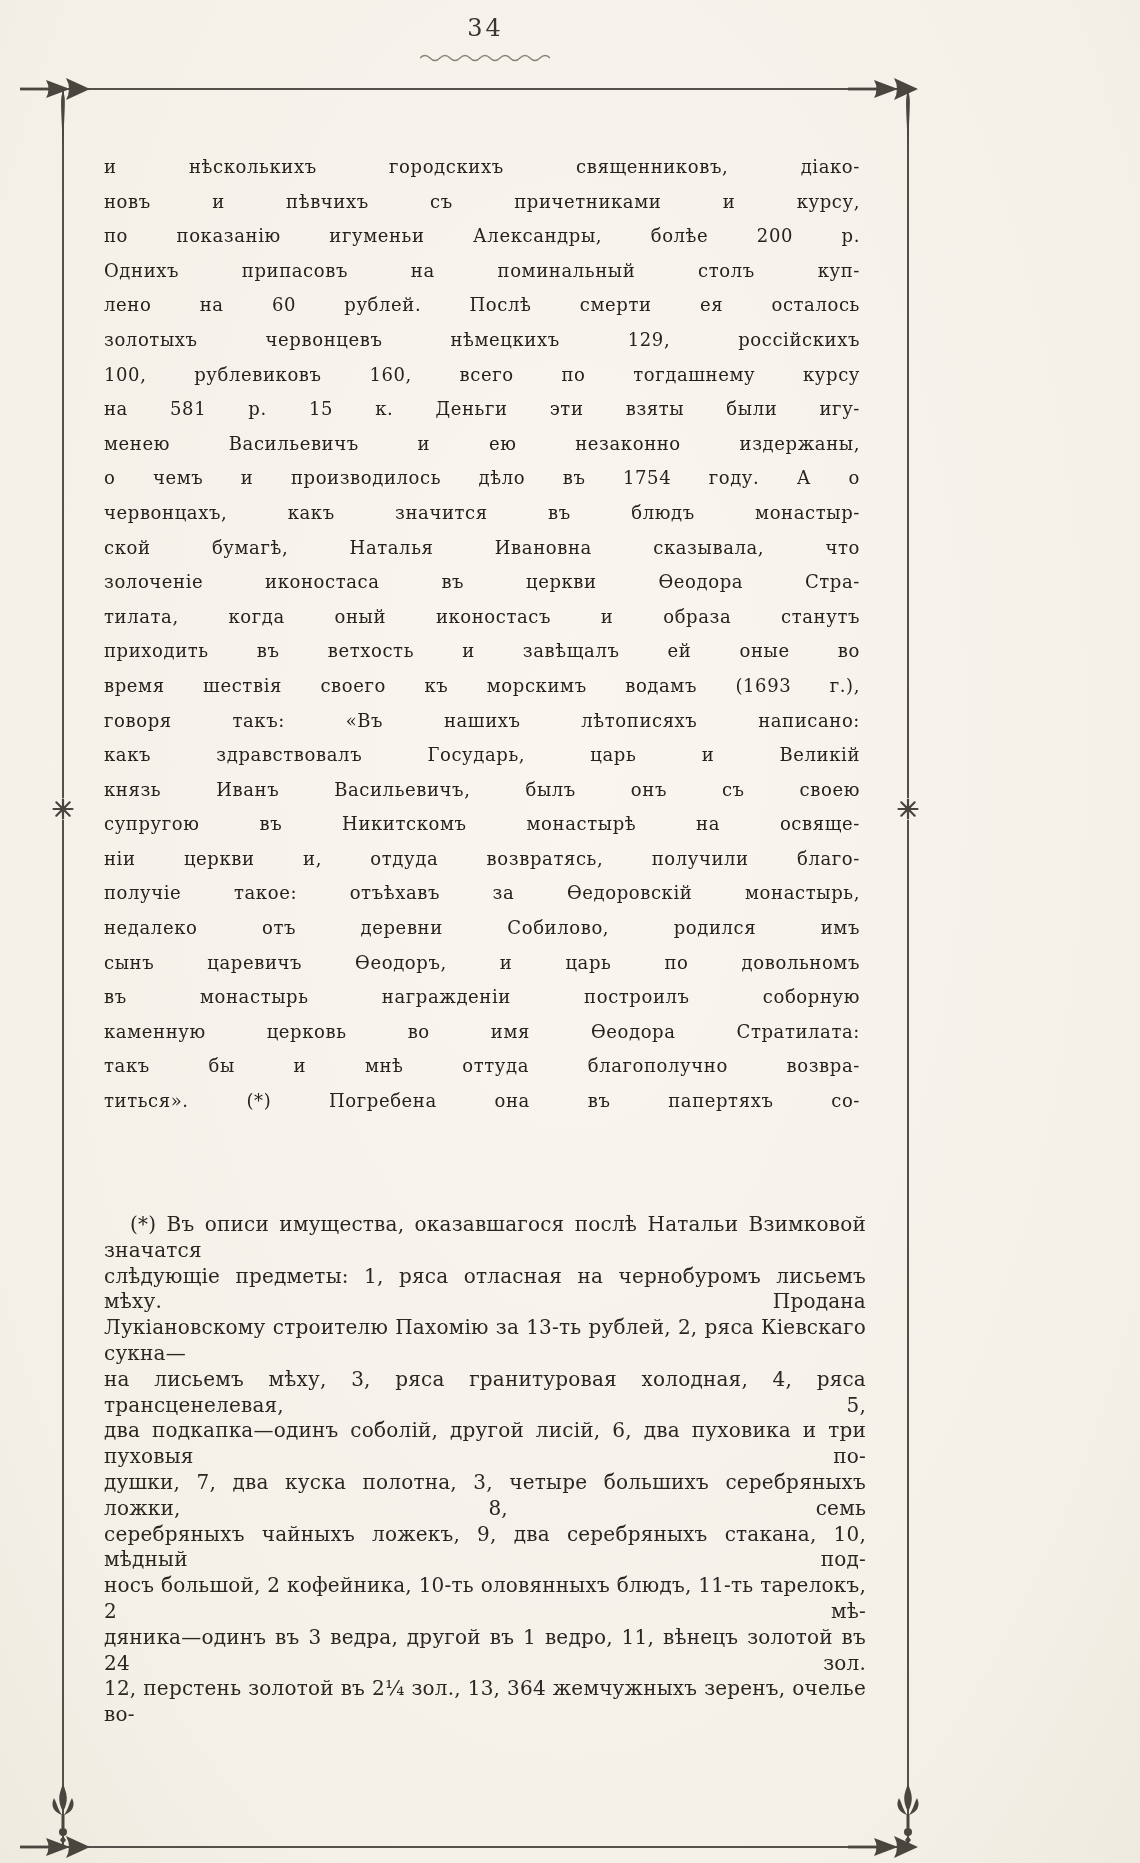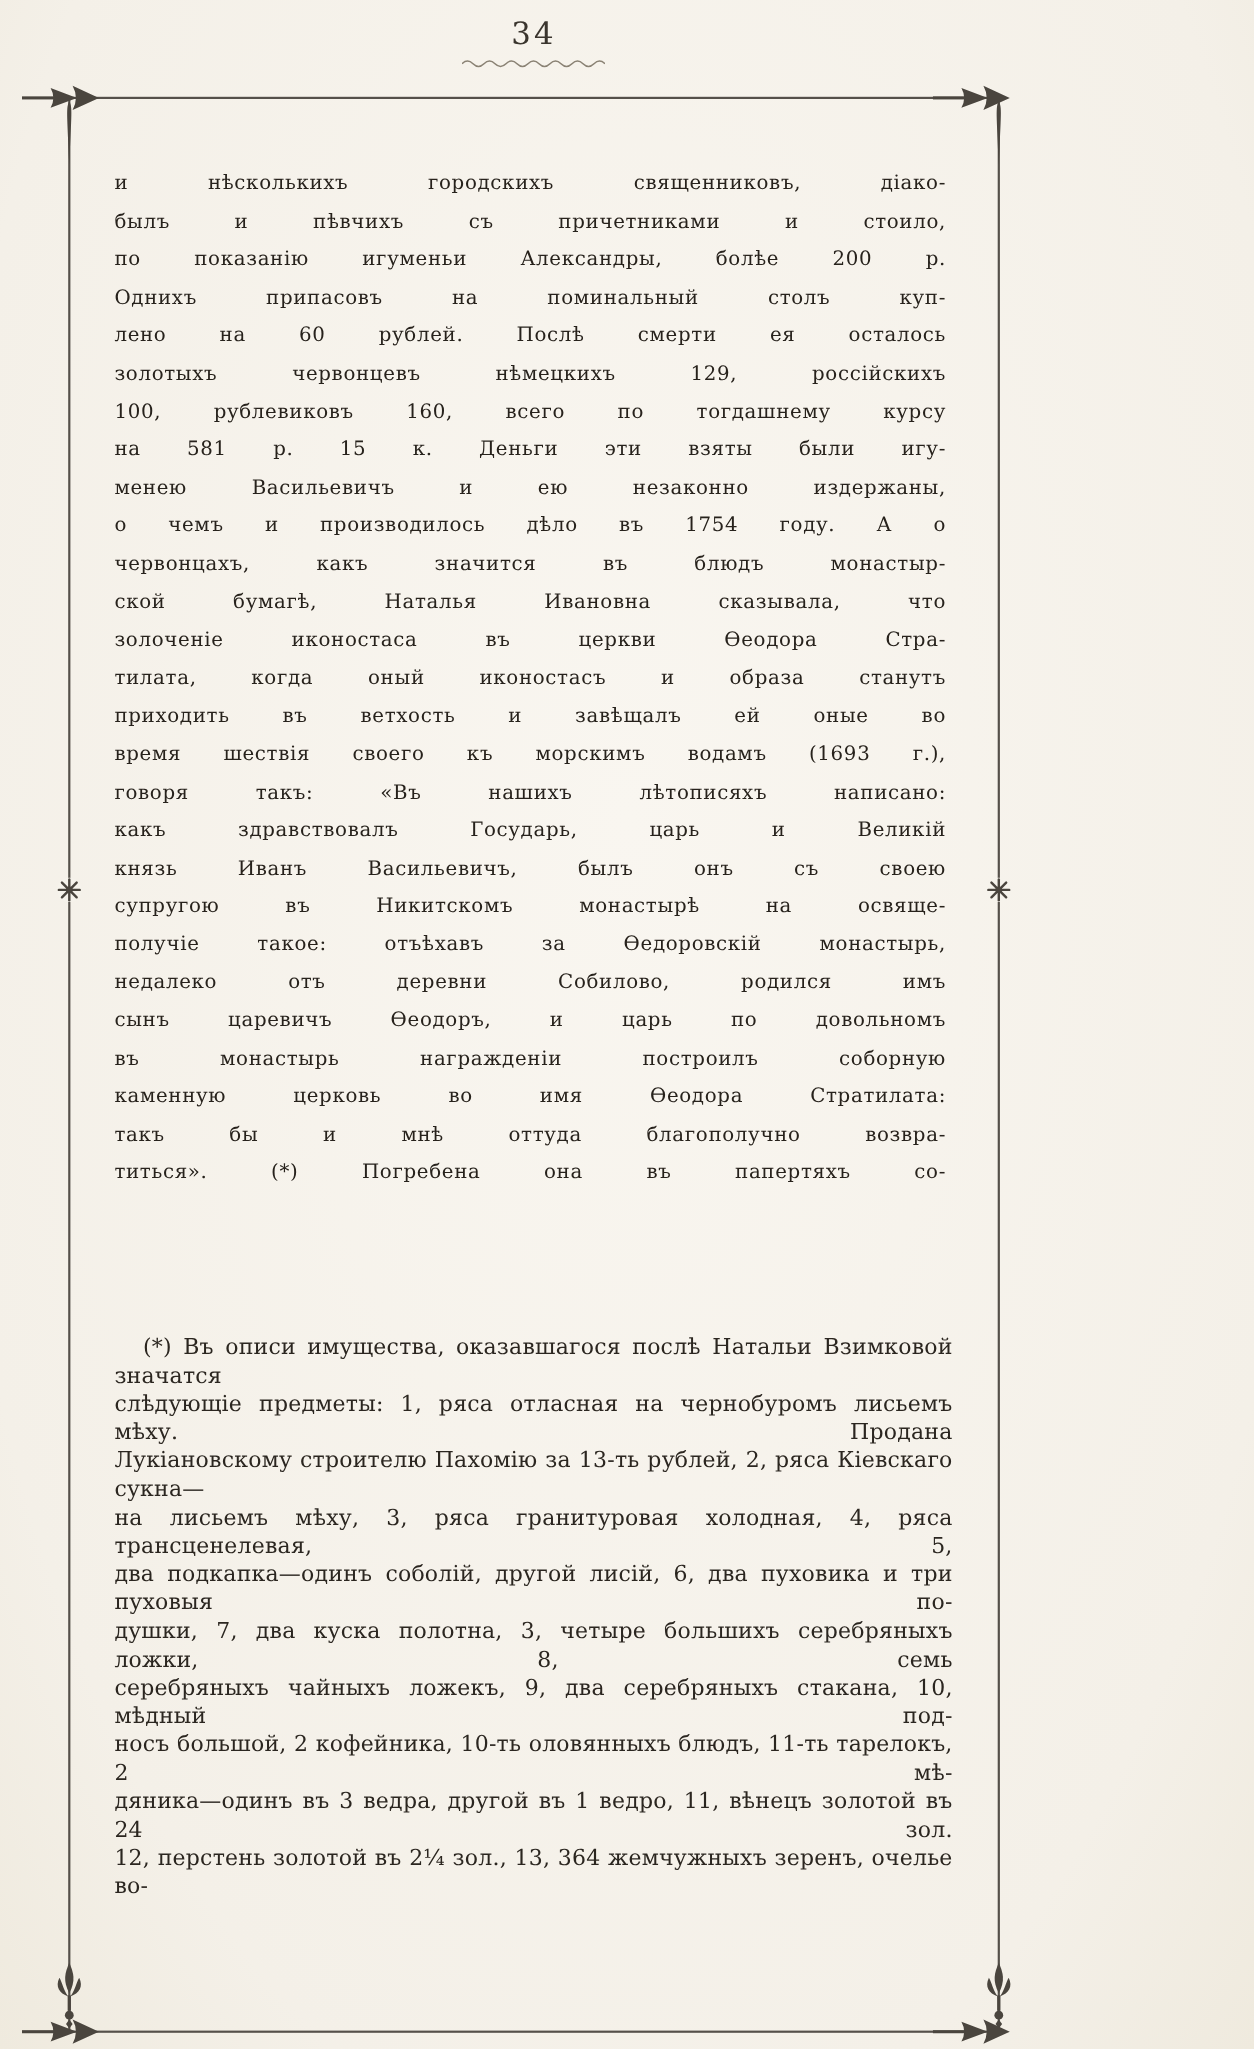--- a/index.html
+++ b/index.html
@@ -15,21 +15,21 @@
     font-family: "DejaVu Serif", "Liberation Serif", serif;
     color: #27221c;
     overflow: hidden;
   }
   .page-number {
     position: absolute;
     top: 14px;
     left: 62px;
     width: 847px;
     text-align: center;
-    font-size: 28px;
+    font-size: 24px;
     letter-spacing: 3px;
     color: #3a352e;
   }
   .squiggle {
     position: absolute;
     top: 52px;
     left: 420px;
   }
   .frame {
     position: absolute;
@@ -160,39 +160,40 @@
 <svg class="orn" style="left:848px; top:1833px" width="72" height="28" viewBox="0 0 72 28">
   <g fill="#4a453e">
     <path d="M70 14 L46 3 Q52 14 46 25 Z"></path>
     <path d="M50 14 L26 5 Q31 14 26 23 Z"></path>
     <rect x="0" y="12.6" width="30" height="2.8"></rect>
   </g>
 </svg>
 
 <div class="body-text">
     <div class="line">и нѣсколькихъ городскихъ священниковъ, діако-</div>
-    <div class="line">былъ и пѣвчихъ съ причетниками и стоило,</div>
+    <div class="line">новъ и пѣвчихъ съ причетниками и курсу,</div>
     <div class="line">по показанію игуменьи Александры, болѣе 200 р.</div>
     <div class="line">Однихъ припасовъ на поминальный столъ куп-</div>
     <div class="line">лено на 60 рублей. Послѣ смерти ея осталось</div>
     <div class="line">золотыхъ червонцевъ нѣмецкихъ 129, россійскихъ</div>
     <div class="line">100, рублевиковъ 160, всего по тогдашнему курсу</div>
     <div class="line">на 581 р. 15 к. Деньги эти взяты были игу-</div>
     <div class="line">менею Васильевичъ и ею незаконно издержаны,</div>
     <div class="line">о чемъ и производилось дѣло въ 1754 году. А о</div>
     <div class="line">червонцахъ, какъ значится въ блюдъ монастыр-</div>
     <div class="line">ской бумагѣ, Наталья Ивановна сказывала, что</div>
     <div class="line">золоченіе иконостаса въ церкви Ѳеодора Стра-</div>
     <div class="line">тилата, когда оный иконостасъ и образа станутъ</div>
     <div class="line">приходить въ ветхость и завѣщалъ ей оные во</div>
     <div class="line">время шествія своего къ морскимъ водамъ (1693 г.),</div>
     <div class="line">говоря такъ: «Въ нашихъ лѣтописяхъ написано:</div>
     <div class="line">какъ здравствовалъ Государь, царь и Великій</div>
     <div class="line">князь Иванъ Васильевичъ, былъ онъ съ своею</div>
     <div class="line">супругою въ Никитскомъ монастырѣ на освяще-</div>
+    <div class="line">ніи церкви и, отдуда возвратясь, получили благо-</div>
     <div class="line">получіе такое: отъѣхавъ за Ѳедоровскій монастырь,</div>
     <div class="line">недалеко отъ деревни Собилово, родился имъ</div>
     <div class="line">сынъ царевичъ Ѳеодоръ, и царь по довольномъ</div>
     <div class="line">въ монастырь награжденіи построилъ соборную</div>
     <div class="line">каменную церковь во имя Ѳеодора Стратилата:</div>
     <div class="line">такъ бы и мнѣ оттуда благополучно возвра-</div>
     <div class="line">титься». (*) Погребена она въ папертяхъ со-</div>
   </div>
 
 <div class="footnote">

